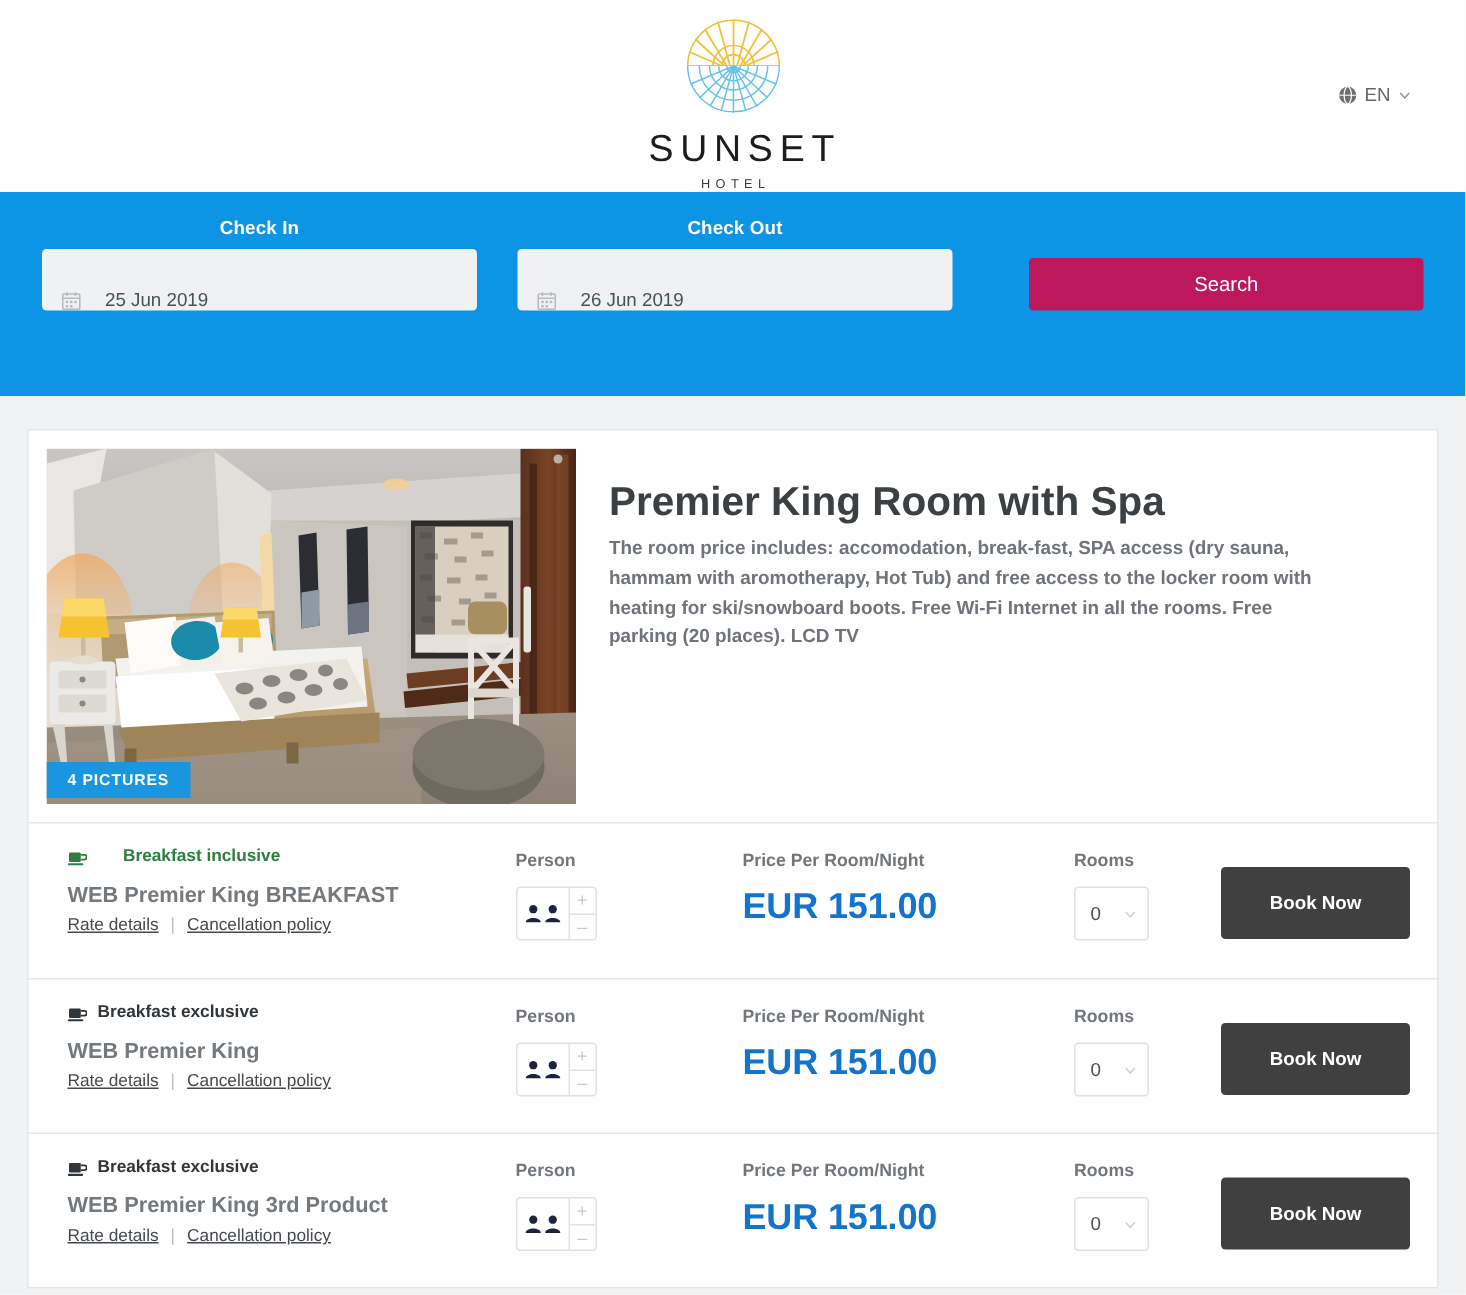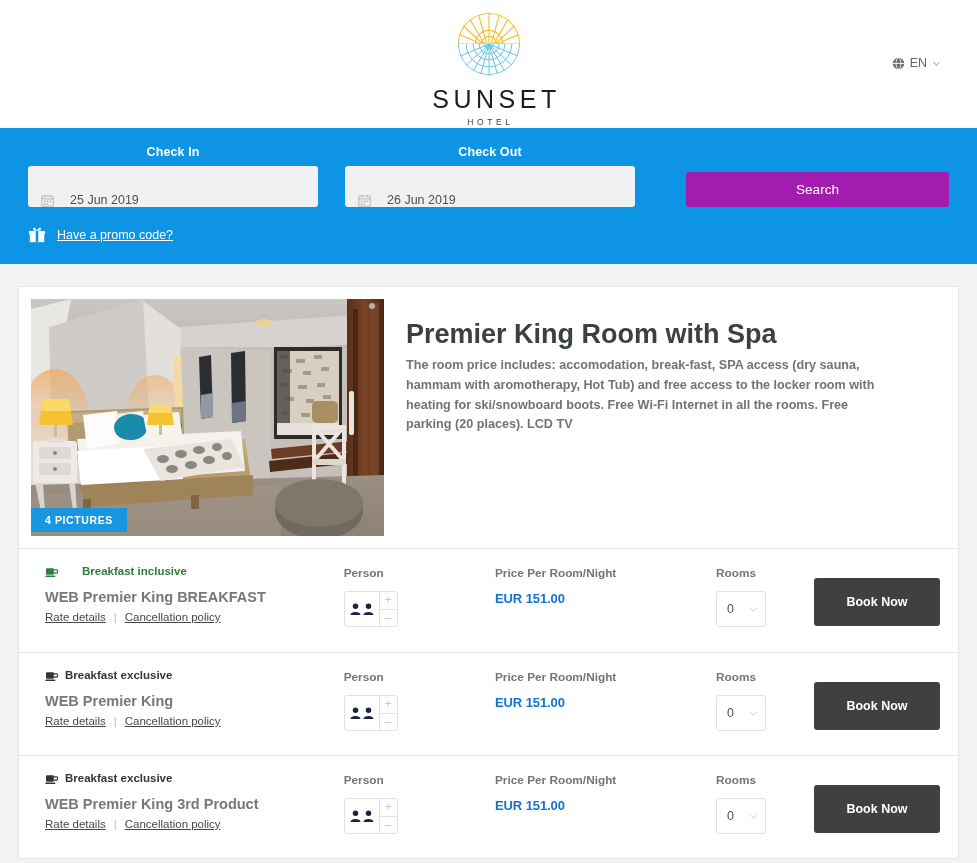--- a/index.html
+++ b/index.html
@@ -89,21 +89,21 @@
   }
   .cal-ico { width: 13px; height: 13px; opacity: .55; display:block; }
   .date-text {
     font-size: 12.5px;
     color: #4b5154;
     margin-left: 16px;
   }
   .search-btn {
     width: 288px;
     height: 35px;
-    background: #a21caf;
+    background: #be185d;
     border: none;
     border-radius: 3px;
     color: #fff;
     font-size: 13.5px;
     font-family: "Liberation Sans", sans-serif;
     cursor: pointer;
     margin-left: 24px;
   }
   .promo-row {
     display: flex;
@@ -253,21 +253,21 @@
     align-items: center;
     justify-content: center;
     font-size: 12px;
     color: #c6c9cc;
     cursor: pointer;
     line-height: 1;
   }
   .stepper .pm span:first-child { border-bottom: 1px solid #e0e2e4; }
 
   .price-val {
-    font-size: 13px;
+    font-size: 24px;
     font-weight: 700;
     color: #1473cc;
     letter-spacing: -.1px;
   }
 
   .room-select {
     width: 50px;
     height: 36px;
     border: 1px solid #dfe1e3;
     border-radius: 3px;
@@ -400,30 +400,20 @@
           <rect x="3.5" y="11.5" width="2" height="2" fill="#8a9095"></rect>
           <rect x="7" y="11.5" width="2" height="2" fill="#8a9095"></rect>
         </svg>
         <span class="date-text">26 Jun 2019</span>
       </div>
     </div>
 
     <button class="search-btn">Search</button>
   </div>
 
-  <div class="promo-row">
-    <svg class="gift-ico" viewBox="0 0 20 20">
-      <rect x="2" y="8" width="16" height="10" fill="#ffffff"></rect>
-      <rect x="1" y="5.5" width="18" height="3.5" fill="#ffffff"></rect>
-      <rect x="8.6" y="5.5" width="2.8" height="12.5" fill="#0d94e4"></rect>
-      <path d="M9.6 5.5 C7 5.5 5 4.5 5.6 2.6 C6.2 0.9 9 2.2 9.8 5.2" fill="#ffffff"></path>
-      <path d="M10.4 5.5 C13 5.5 15 4.5 14.4 2.6 C13.8 0.9 11 2.2 10.2 5.2" fill="#ffffff"></path>
-    </svg>
-    <span class="promo-link">Have a promo code?</span>
-  </div>
 </div>
 
 <div class="page-body">
   <div class="room-card">
 
     <div class="room-top">
       <div class="photo">
         <svg viewBox="0 0 353 237" preserveAspectRatio="none">
           <defs>
             <linearGradient id="ceil" x1="0" y1="0" x2="0" y2="1">

